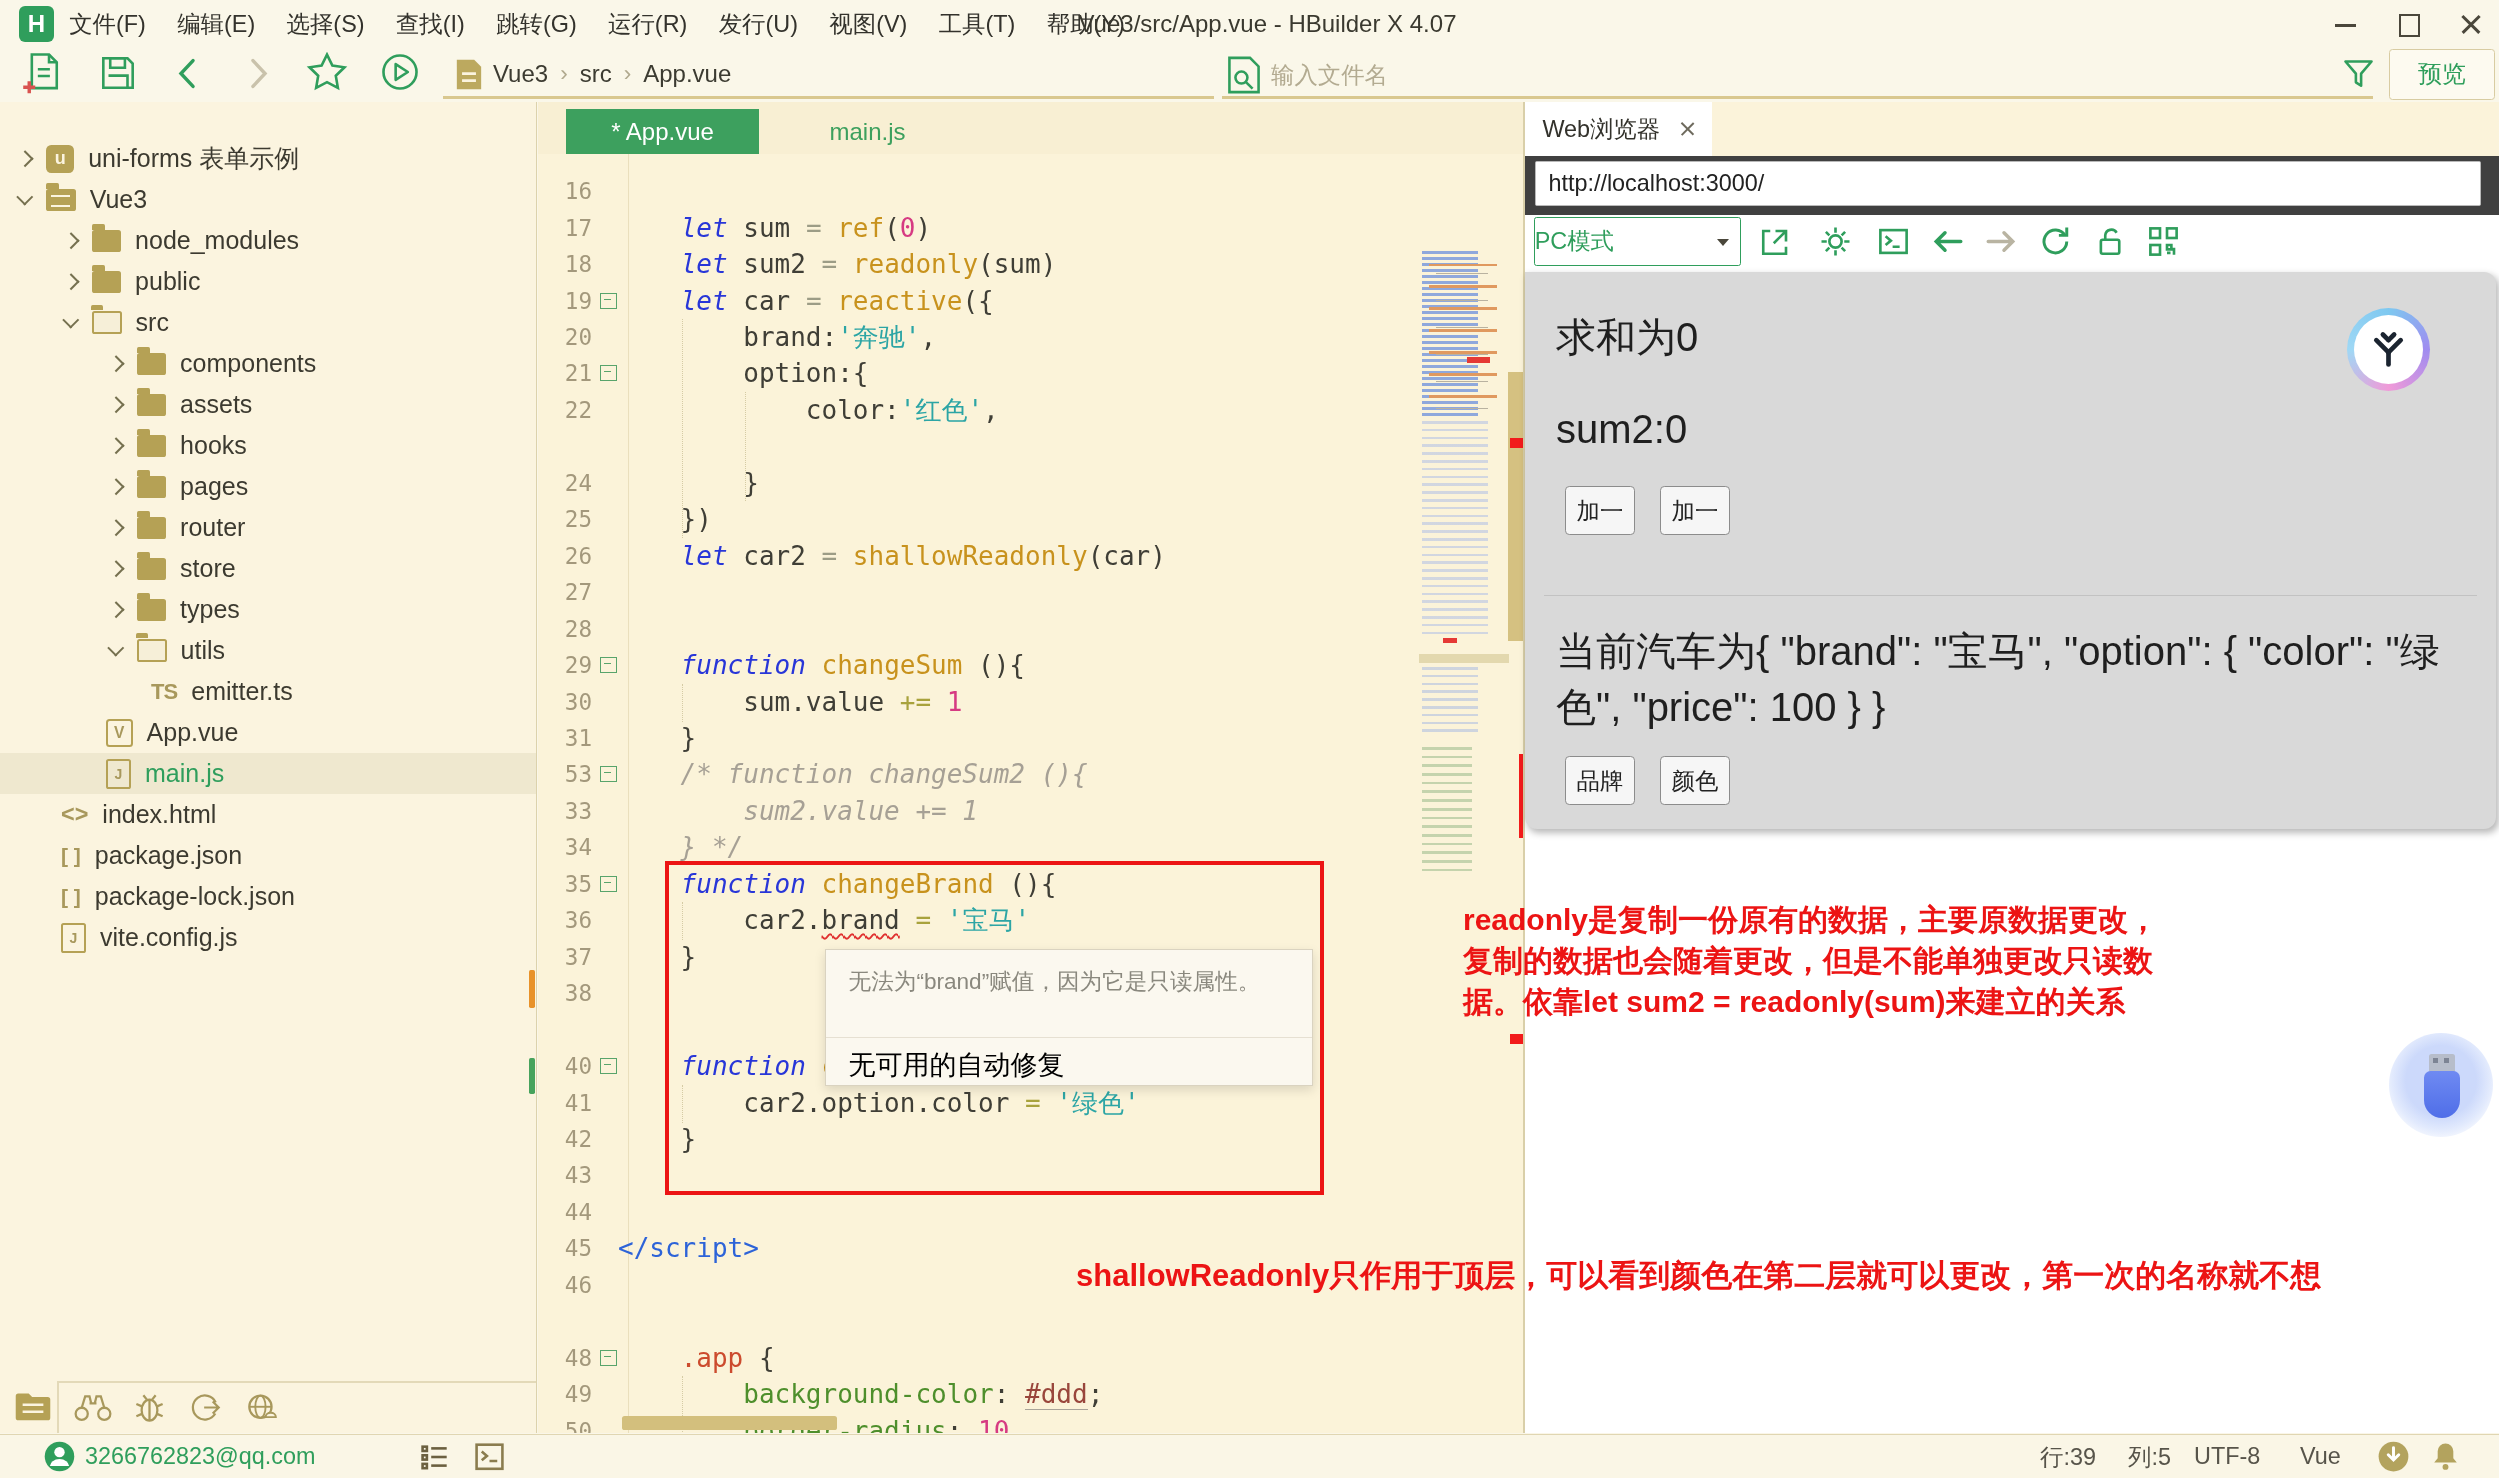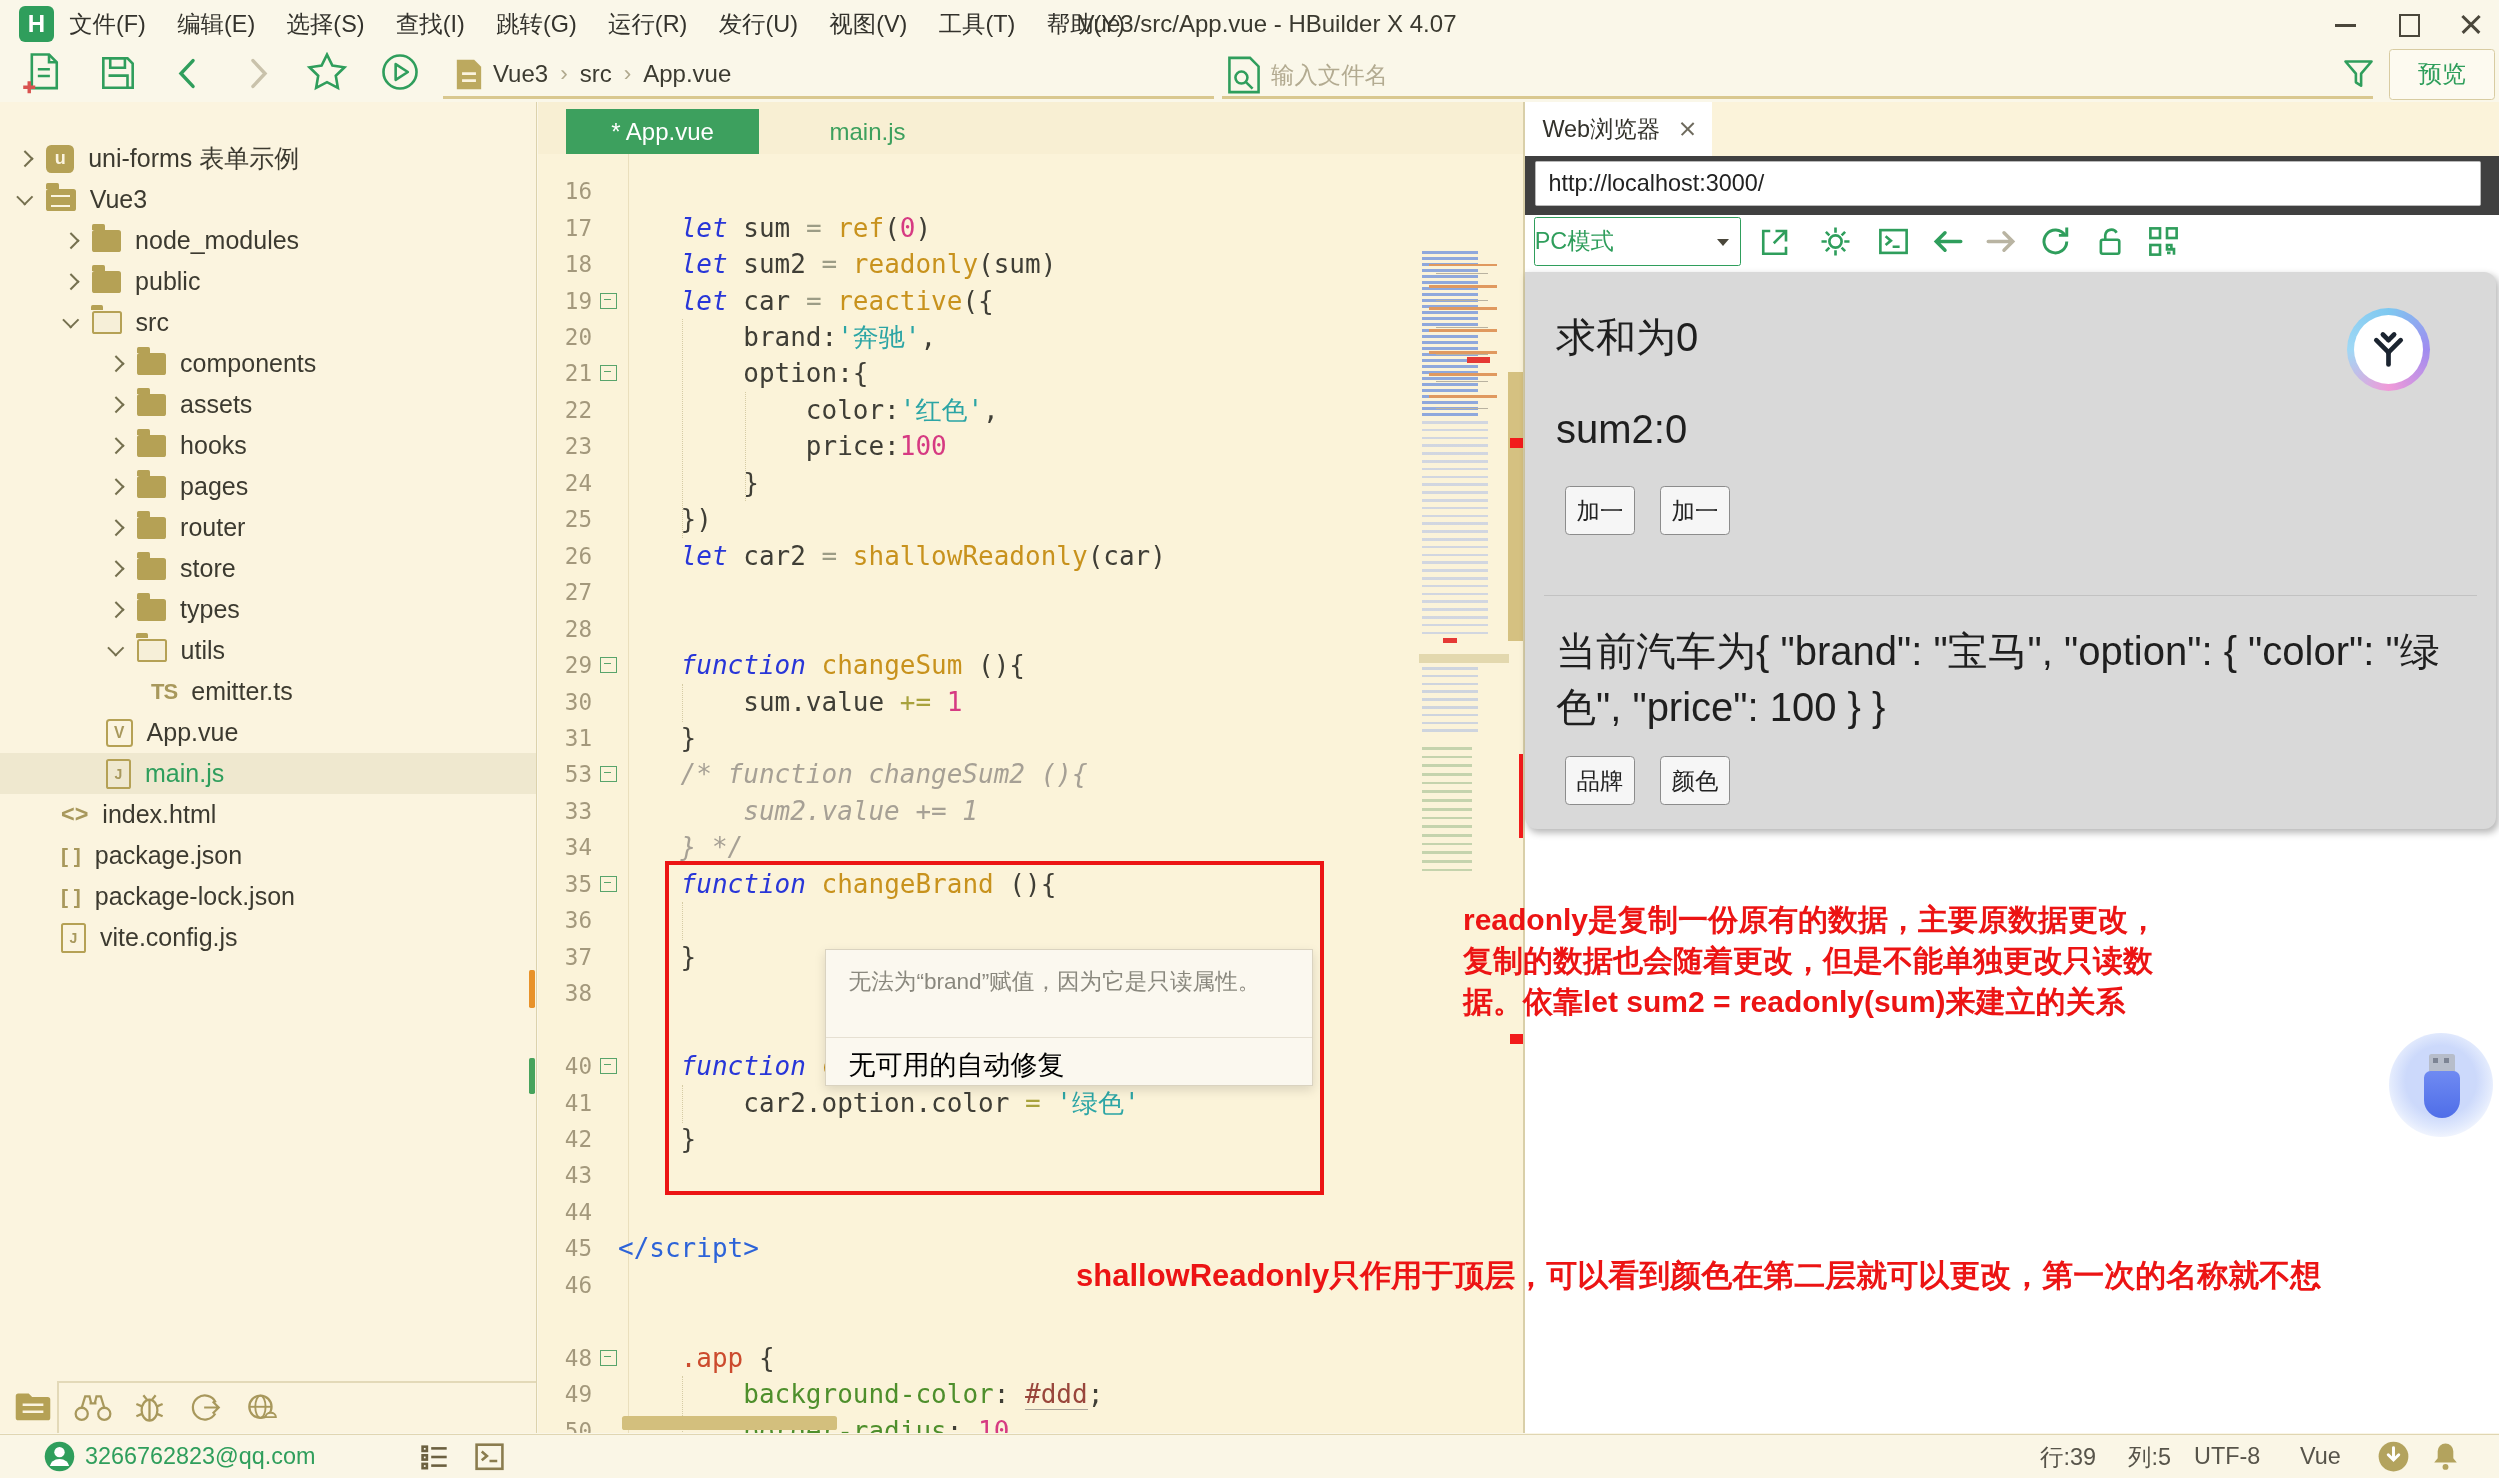--- a/index.html
+++ b/index.html
@@ -391,24 +391,20 @@
         </div>
         <div class="code-line" style="top: 253px;">
           <span class="lnum">21</span>
           <span class="fold"></span>
           <span class="ctext"><span class="tk-pl">        option:{</span></span>
         </div>
         <div class="code-line" style="top: 290px;">
           <span class="lnum">22</span>
           <span class="ctext"><span class="tk-pl">            color:</span><span class="tk-str">'红色'</span><span class="tk-pl">,</span></span>
         </div>
-        <div class="code-line" style="top: 326px;">
-          <span class="lnum">23</span>
-          <span class="ctext"><span class="tk-pl">            price:</span><span class="tk-num">100</span></span>
-        </div>
         <div class="code-line" style="top: 363px;">
           <span class="lnum">24</span>
           <span class="ctext"><span class="tk-pl">        }</span></span>
         </div>
         <div class="code-line" style="top: 399px;">
           <span class="lnum">25</span>
           <span class="ctext"><span class="tk-pl">    })</span></span>
         </div>
         <div class="code-line" style="top: 436px;">
           <span class="lnum">26</span>
@@ -448,20 +444,21 @@
           <span class="lnum">34</span>
           <span class="ctext"><span class="tk-cm">    } */</span></span>
         </div>
         <div class="code-line" style="top: 764px;">
           <span class="lnum">35</span>
           <span class="fold"></span>
           <span class="ctext"><span class="tk-pl">    </span><span class="tk-kw">function</span><span class="tk-pl"> </span><span class="tk-fn">changeBrand</span><span class="tk-pl"> (){</span></span>
         </div>
         <div class="code-line" style="top: 800px;">
           <span class="lnum">36</span>
+          <span class="ctext"><span class="tk-pl">        car2.</span><span class="tk-err">brand</span><span class="tk-pl"> </span><span class="tk-op2">=</span><span class="tk-pl"> </span><span class="tk-str">'宝马'</span></span>
         </div>
         <div class="code-line" style="top: 837px;">
           <span class="lnum">37</span>
           <span class="ctext"><span class="tk-pl">    }</span></span>
         </div>
         <div class="code-line" style="top: 873px;">
           <span class="lnum">38</span>
           <span class="ctext"></span>
         </div>
         <div class="code-line" style="top: 946px;">

